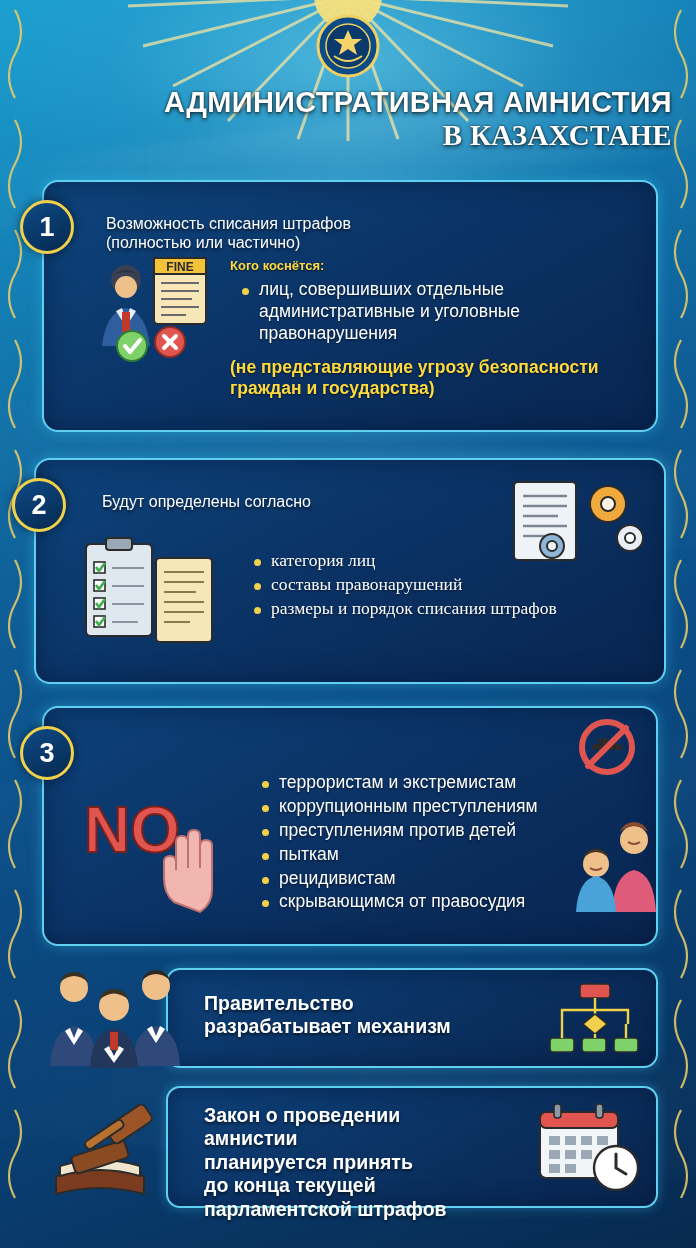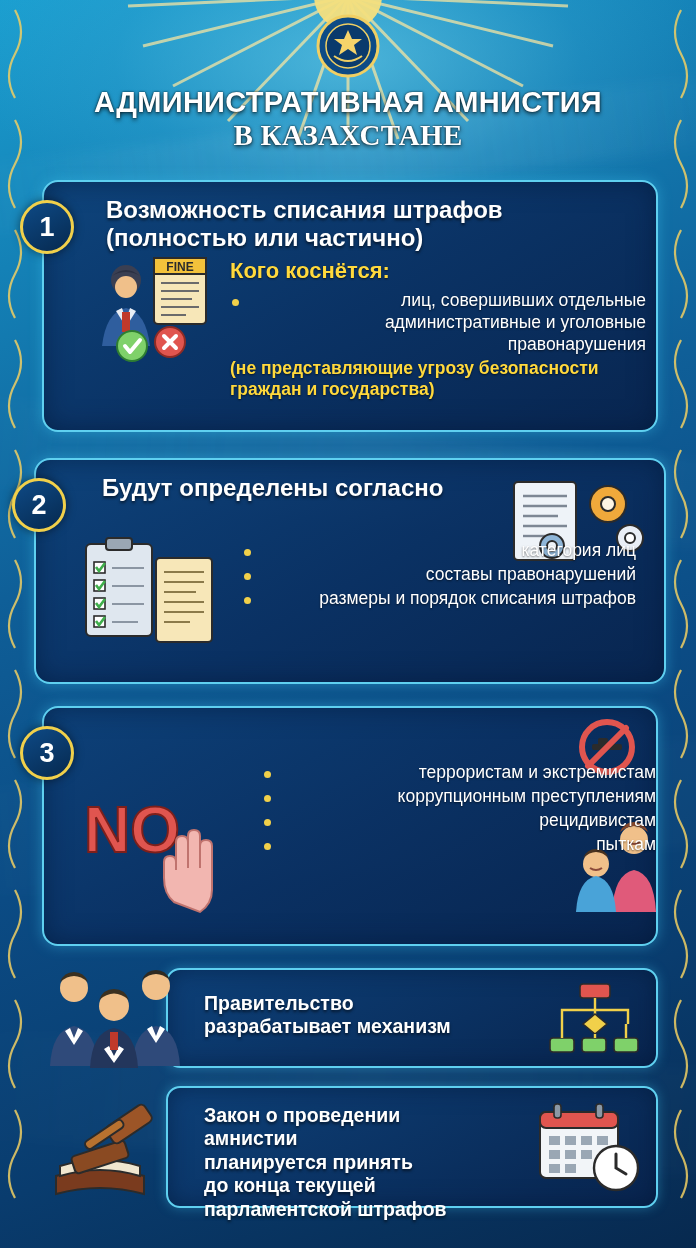--- a/index.html
+++ b/index.html
@@ -65,21 +65,21 @@
     top: 14px;
     transform: translateX(-50%);
     width: 64px;
     height: 64px;
   }
 
   .title {
     position: absolute;
     left: 0; right: 0;
     top: 86px;
-    text-align: center;
+    text-align: right;
     color: #ffffff;
     font-weight: bold;
     font-size: 29px;
     line-height: 1.13;
     letter-spacing: .3px;
     text-shadow: 0 2px 4px rgba(0,0,0,.65), 0 0 2px rgba(0,0,0,.8);
     padding: 0 24px;
   }
   .title .l2 { display: block; font-family: Liberation Serif, serif; }
 
@@ -108,46 +108,46 @@
     font-size: 27px;
     font-weight: bold;
     display: flex;
     align-items: center;
     justify-content: center;
     box-shadow: 0 0 10px rgba(0,0,0,.5);
   }
 
   .card-head {
     color: #ffffff;
-    font-weight: bold;
-    font-size: 24px;
+    font-weight: normal;
+    font-size: 16px;
     line-height: 1.18;
     text-shadow: 0 2px 3px rgba(0,0,0,.6);
+    margin-top: 19px;
   }
   .hl-yellow { color: #ffd93d; }
 
   .sub-yellow {
     color: #ffd93d;
     font-weight: bold;
-    font-size: 22px;
+    font-size: 13px;
     text-shadow: 0 1px 2px rgba(0,0,0,.6);
   }
   .note-yellow {
     color: #ffd93d;
     font-weight: bold;
     font-size: 17.5px;
     line-height: 1.22;
     text-shadow: 0 1px 2px rgba(0,0,0,.6);
   }
 
   ul.bullets {
     list-style: none;
-    margin: 2px;
+    margin: 12px;
     padding: 0;
-    text-align: right;
   }
   ul.bullets li {
     position: relative;
     color: #ffffff;
     font-size: 17.5px;
     line-height: 1.25;
     padding-left: 17px;
     margin-bottom: 2px;
     text-shadow: 0 1px 2px rgba(0,0,0,.55);
   }
@@ -349,21 +349,21 @@
       <g stroke="#8b7a4a" stroke-width="2">
         <line x1="84" y1="38" x2="124" y2="38"></line>
         <line x1="84" y1="48" x2="124" y2="48"></line>
         <line x1="84" y1="58" x2="116" y2="58"></line>
         <line x1="84" y1="68" x2="124" y2="68"></line>
         <line x1="84" y1="78" x2="124" y2="78"></line>
         <line x1="84" y1="88" x2="110" y2="88"></line>
       </g>
     </svg>
 
-    <div class="abs" style="left:206px; top:78px; width:396px;">
+    <div class="abs" style="left:206px; top:78px; width:396px;font-family:Liberation Serif, serif;">
       <ul class="bullets">
         <li>категория лиц</li>
         <li>составы правонарушений</li>
         <li>размеры и порядок списания штрафов</li>
       </ul>
     </div>
   </div>
 
   <div class="card" style="top:706px; height:236px;">
     <div class="numbadge">3</div>
@@ -391,26 +391,28 @@
       <path d="M44 92 q2 -38 22 -42 q20 4 22 42z" fill="#e05a7a"></path>
       <circle cx="28" cy="44" r="13" fill="#f0c08a"></circle>
       <path d="M15 38 q13 -12 26 0 q-4 -9 -13 -9 q-9 0 -13 9z" fill="#4a3320"></path>
       <path d="M8 92 q2 -32 20 -36 q18 4 20 36z" fill="#49a3d8"></path>
       <g stroke="#8b4a3a" stroke-width="2" fill="none">
         <path d="M60 22 q6 4 12 0"></path>
         <path d="M22 48 q6 4 12 0"></path>
       </g>
     </svg>
 
-    <div class="abs" style="left:218px; top:52px; width:396px;">
+    <div class="abs" style="left:206px; top:52px; width:396px;">
       <ul class="bullets">
         <li>террористам и экстремистам</li>
         <li>коррупционным преступлениям</li>
+        <li>преступлениям против детей</li>
+        <li>пыткам</li>
         <li>рецидивистам</li>
-        <li>пыткам</li>
+        <li>скрывающимся от правосудия</li>
       </ul>
     </div>
   </div>
 
   <div class="row" style="top:968px; height:96px; left:166px; width:488px;">
     <div class="abs" style="left:36px; top:22px; width:280px;">
       <div class="row-text">
         <span>Правительство</span><br>
         <span>разрабатывает механизм</span>
       </div>

